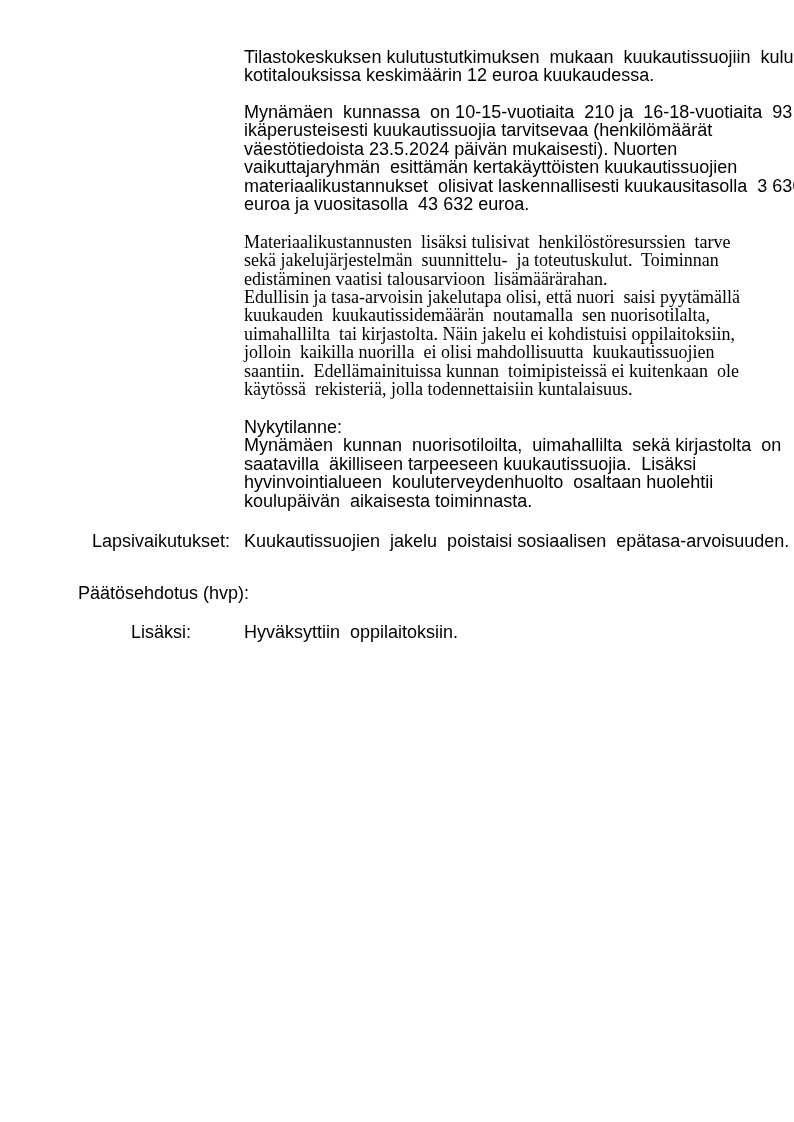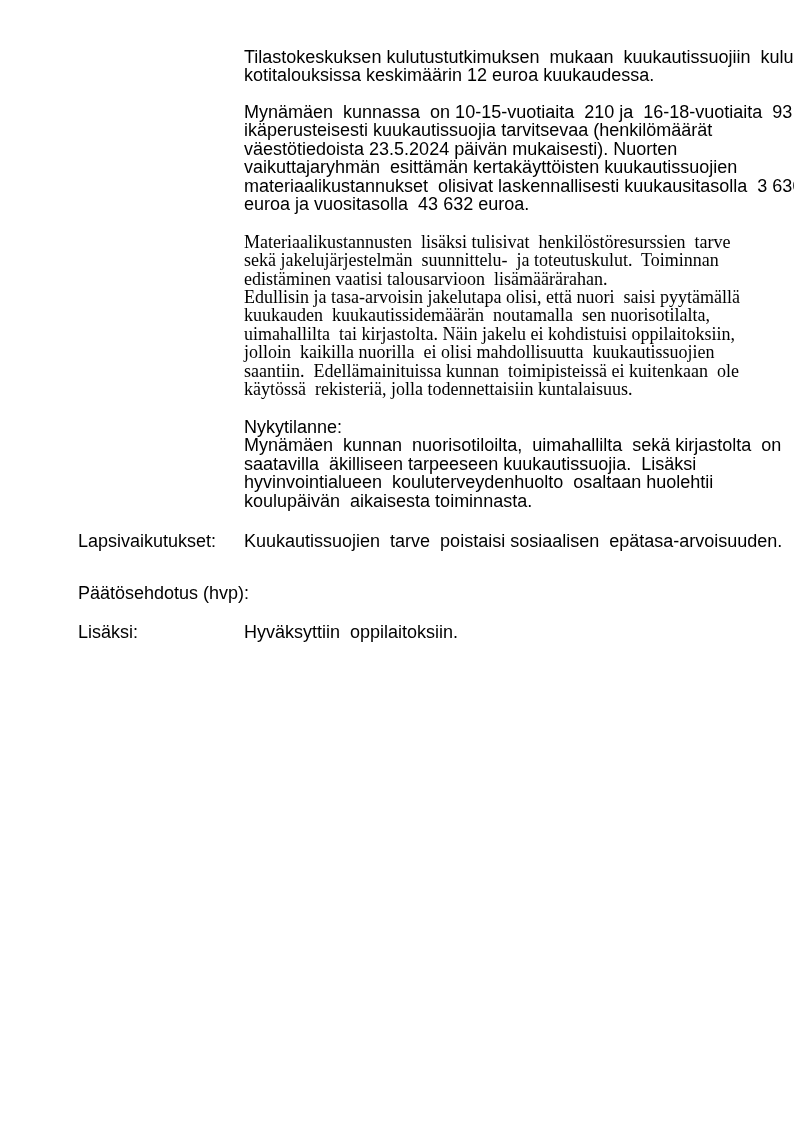--- a/index.html
+++ b/index.html
@@ -23,20 +23,21 @@
     padding: 48px 0 0 78px;
   }
   .section {
     display: flex;
     align-items: flex-start;
   }
   .label-col {
     flex: 0 0 166px;
     width: 166px;
     white-space: pre;
+    text-align: center;
   }
   .body-col {
     flex: 0 0 480px;
     width: 480px;
     white-space: pre;
   }
   
   .s1 { margin-bottom: 18px; }
   .s2 { margin-bottom: 19px; }
   .s3 { margin-bottom: 19px; font-family: Liberation Serif, serif; }
@@ -84,21 +85,21 @@
       <div class="label-col"></div>
       <div class="body-col">Nykytilanne:
 Mynämäen  kunnan  nuorisotiloilta,  uimahallilta  sekä kirjastolta  on
 saatavilla  äkilliseen tarpeeseen kuukautissuojia.  Lisäksi
 hyvinvointialueen  kouluterveydenhuolto  osaltaan huolehtii
 koulupäivän  aikaisesta toiminnasta.</div>
     </div>
 
     <div class="section s5">
       <div class="label-col">Lapsivaikutukset:</div>
-      <div class="body-col">Kuukautissuojien  tarve  poistaisi sosiaalisen  epätasa-arvoisuuden.</div>
+      <div class="body-col">Kuukautissuojien  jakelu  poistaisi sosiaalisen  epätasa-arvoisuuden.</div>
     </div>
 
     <div class="section s6">
       <div class="label-col">Päätösehdotus (hvp):</div>
     </div>
 
     <div class="section s7">
       <div class="label-col">Lisäksi:</div>
       <div class="body-col">Hyväksyttiin  oppilaitoksiin.</div>
     </div>

